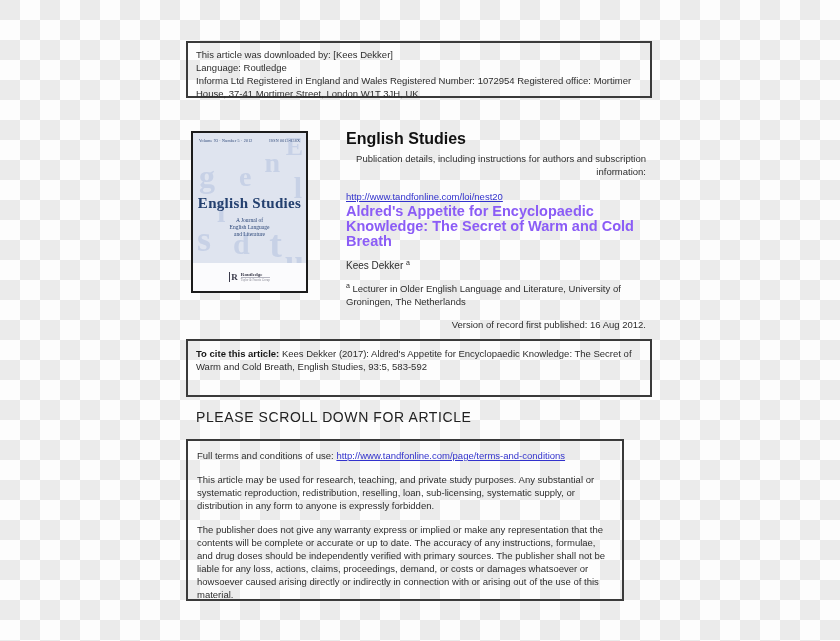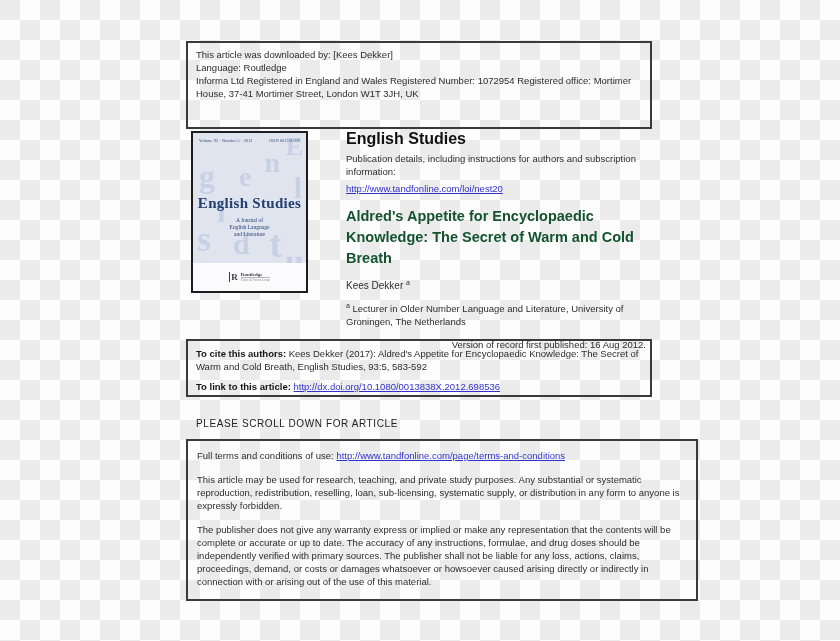--- a/index.html
+++ b/index.html
@@ -12,21 +12,21 @@
   .box{
     position:absolute;box-sizing:border-box;
     border:2px solid #3a3a3a;
     color:#2d2d2d;font-size:9.5px;line-height:13px;
   }
   .box p{margin:0;}
   b{color:#161616;}
   a.lnk{color:#3232cc;text-decoration:underline;cursor:pointer;}
 
   
-  .top-box{left:186px;top:41px;width:466px;height:88px;padding:5px 8px;}
+  .top-box{left:186px;top:41px;width:466px;height:57px;padding:5px 8px;}
 
   
   .cover{
     position:absolute;left:191px;top:131px;width:117px;height:162px;
     box-sizing:border-box;border:2px solid #1c1c1c;background:#dfe4ef;
     overflow:hidden;font-family:"Liberation Serif",serif;
   }
   .cover-ghost{position:absolute;inset:0;color:#c7d1e6;font-weight:bold;}
   .cover-ghost span{position:absolute;line-height:1;}
   .cover-ghost span:nth-child(1){top:1px;right:3px;font-size:26px;}
@@ -57,40 +57,40 @@
     display:flex;align-items:center;justify-content:center;gap:3px;
   }
   .cover-logo-r{font-size:9px;font-weight:bold;color:#3a3a4a;border-left:1px solid #3a3a4a;padding-left:1px;}
   .cover-logo-text{display:flex;flex-direction:column;}
   .cover-logo-name{font-size:5px;font-weight:bold;color:#3a3a4a;}
   .cover-logo-tag{font-size:3px;color:#8a8a96;border-top:.5px solid #b5b5c0;}
 
   
   .right-col{position:absolute;left:346px;top:129px;width:300px;color:#2d2d2d;}
   .journal-title{margin:0;font-size:16px;line-height:19px;font-weight:bold;color:#111;}
-  .pub-details{margin:4px 0 0 0;font-size:9.5px;line-height:13px;}
+  .pub-details{margin:4px 0 8px 0;font-size:9.5px;line-height:13px;text-align:right;}
   .loi-link{display:inline-block;margin-top:1px;font-size:9.5px;line-height:13px;}
-  .article-title{margin:10px 0 0 0;width:292px;font-size:14.5px;line-height:21px;font-weight:bold;color:#14532d;}
+  .article-title{margin:0 0 0 0;width:292px;font-size:14.5px;line-height:15px;font-weight:bold;color:#8b5cf6;}
   .author-line{margin:7px 0 0 0;font-size:10px;line-height:13px;}
   .author-line sup,.affil sup{font-size:7px;}
   .affil{margin:7px 0 0 0;font-size:9.5px;line-height:13px;}
   .version{margin:10px 0 0 0;font-size:9.5px;line-height:13px;text-align:right;}
 
   
   .cite-box{left:186px;top:339px;width:466px;height:58px;padding:6px 8px;}
   .cite-box .second{margin-top:7px;}
 
   
   .scroll-note{
-    position:absolute;left:196px;top:418px;
-    font-size:10px;letter-spacing:.6px;color:#222;
+    position:absolute;left:196px;top:409px;
+    font-size:14px;letter-spacing:.6px;color:#222;
   }
 
   
-  .terms-box{left:186px;top:439px;width:512px;height:162px;padding:8px 9px;}
+  .terms-box{left:186px;top:439px;width:438px;height:162px;padding:8px 9px;}
   .terms-box p{margin:0 0 11px 0;}
   .terms-box p:last-child{margin-bottom:4px;}
 </style>
 </head>
 <body>
 
 <div class="canvas">
 
   <div class="box top-box">
     <p>This article was downloaded by: [Kees Dekker]</p>
@@ -127,27 +127,26 @@
       </span>
     </div>
   </div>
 
   <div class="right-col">
     <h1 class="journal-title">English Studies</h1>
     <p class="pub-details">Publication details, including instructions for authors and subscription information:</p>
     <a class="lnk loi-link">http://www.tandfonline.com/loi/nest20</a>
     <h2 class="article-title">Aldred's Appetite for Encyclopaedic Knowledge: The Secret of Warm and Cold Breath</h2>
     <p class="author-line"><span>Kees Dekker</span> <sup>a</sup></p>
-    <p class="affil"><sup>a</sup><span> Lecturer in Older Number Language and Literature, University of Groningen, The Netherlands</span></p>
+    <p class="affil"><sup>a</sup><span> Lecturer in Older English Language and Literature, University of Groningen, The Netherlands</span></p>
     <p class="version">Version of record first published: 16 Aug 2012.</p>
   </div>
 
   <div class="box cite-box">
-    <p><b>To cite this authors: </b><span>Kees Dekker (2017): Aldred's Appetite for Encyclopaedic Knowledge: The Secret of Warm and Cold Breath, English Studies, 93:5, 583-592</span></p>
-    <p class="second"><b>To link to this article: </b> <a class="lnk">http://dx.doi.org/10.1080/0013838X.2012.698536</a></p>
+    <p><b>To cite this article: </b><span>Kees Dekker (2017): Aldred's Appetite for Encyclopaedic Knowledge: The Secret of Warm and Cold Breath, English Studies, 93:5, 583-592</span></p>
   </div>
 
   <div class="scroll-note">PLEASE SCROLL DOWN FOR ARTICLE</div>
 
   <div class="box terms-box">
     <p><span>Full terms and conditions of use: </span><a class="lnk">http://www.tandfonline.com/page/terms-and-conditions</a></p>
     <p>This article may be used for research, teaching, and private study purposes. Any substantial or systematic reproduction, redistribution, reselling, loan, sub-licensing, systematic supply, or distribution in any form to anyone is expressly forbidden.</p>
     <p>The publisher does not give any warranty express or implied or make any representation that the contents will be complete or accurate or up to date. The accuracy of any instructions, formulae, and drug doses should be independently verified with primary sources. The publisher shall not be liable for any loss, actions, claims, proceedings, demand, or costs or damages whatsoever or howsoever caused arising directly or indirectly in connection with or arising out of the use of this material.</p>
   </div>
 

